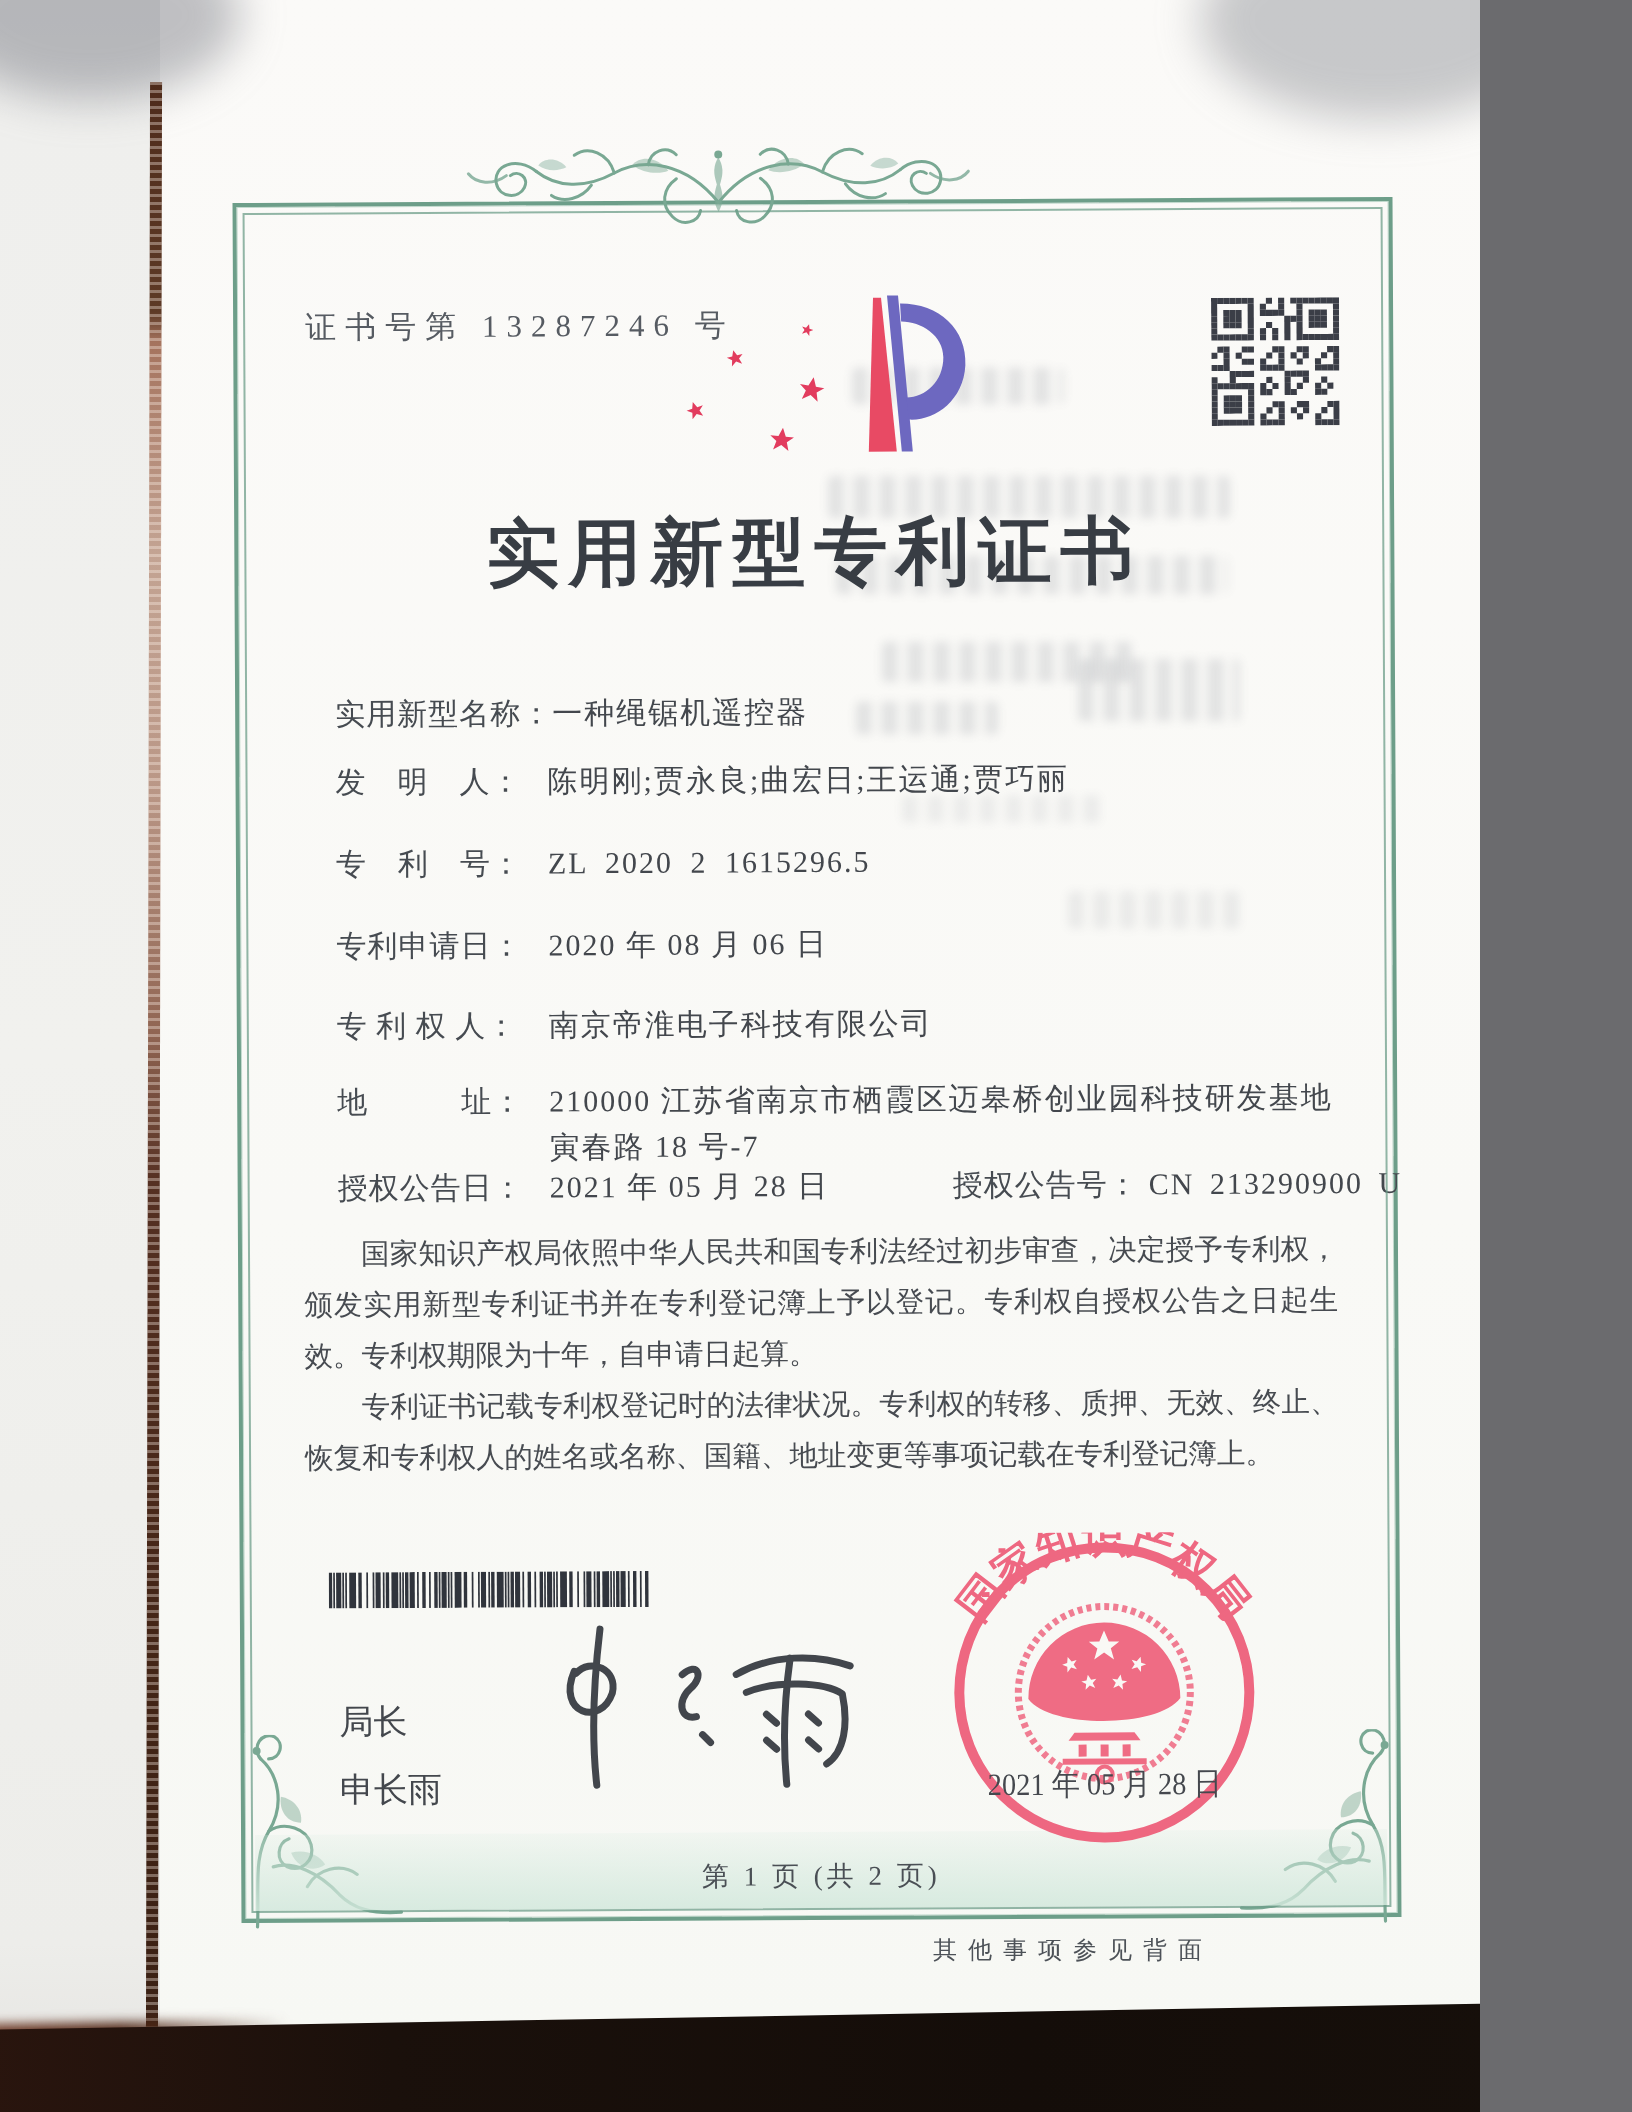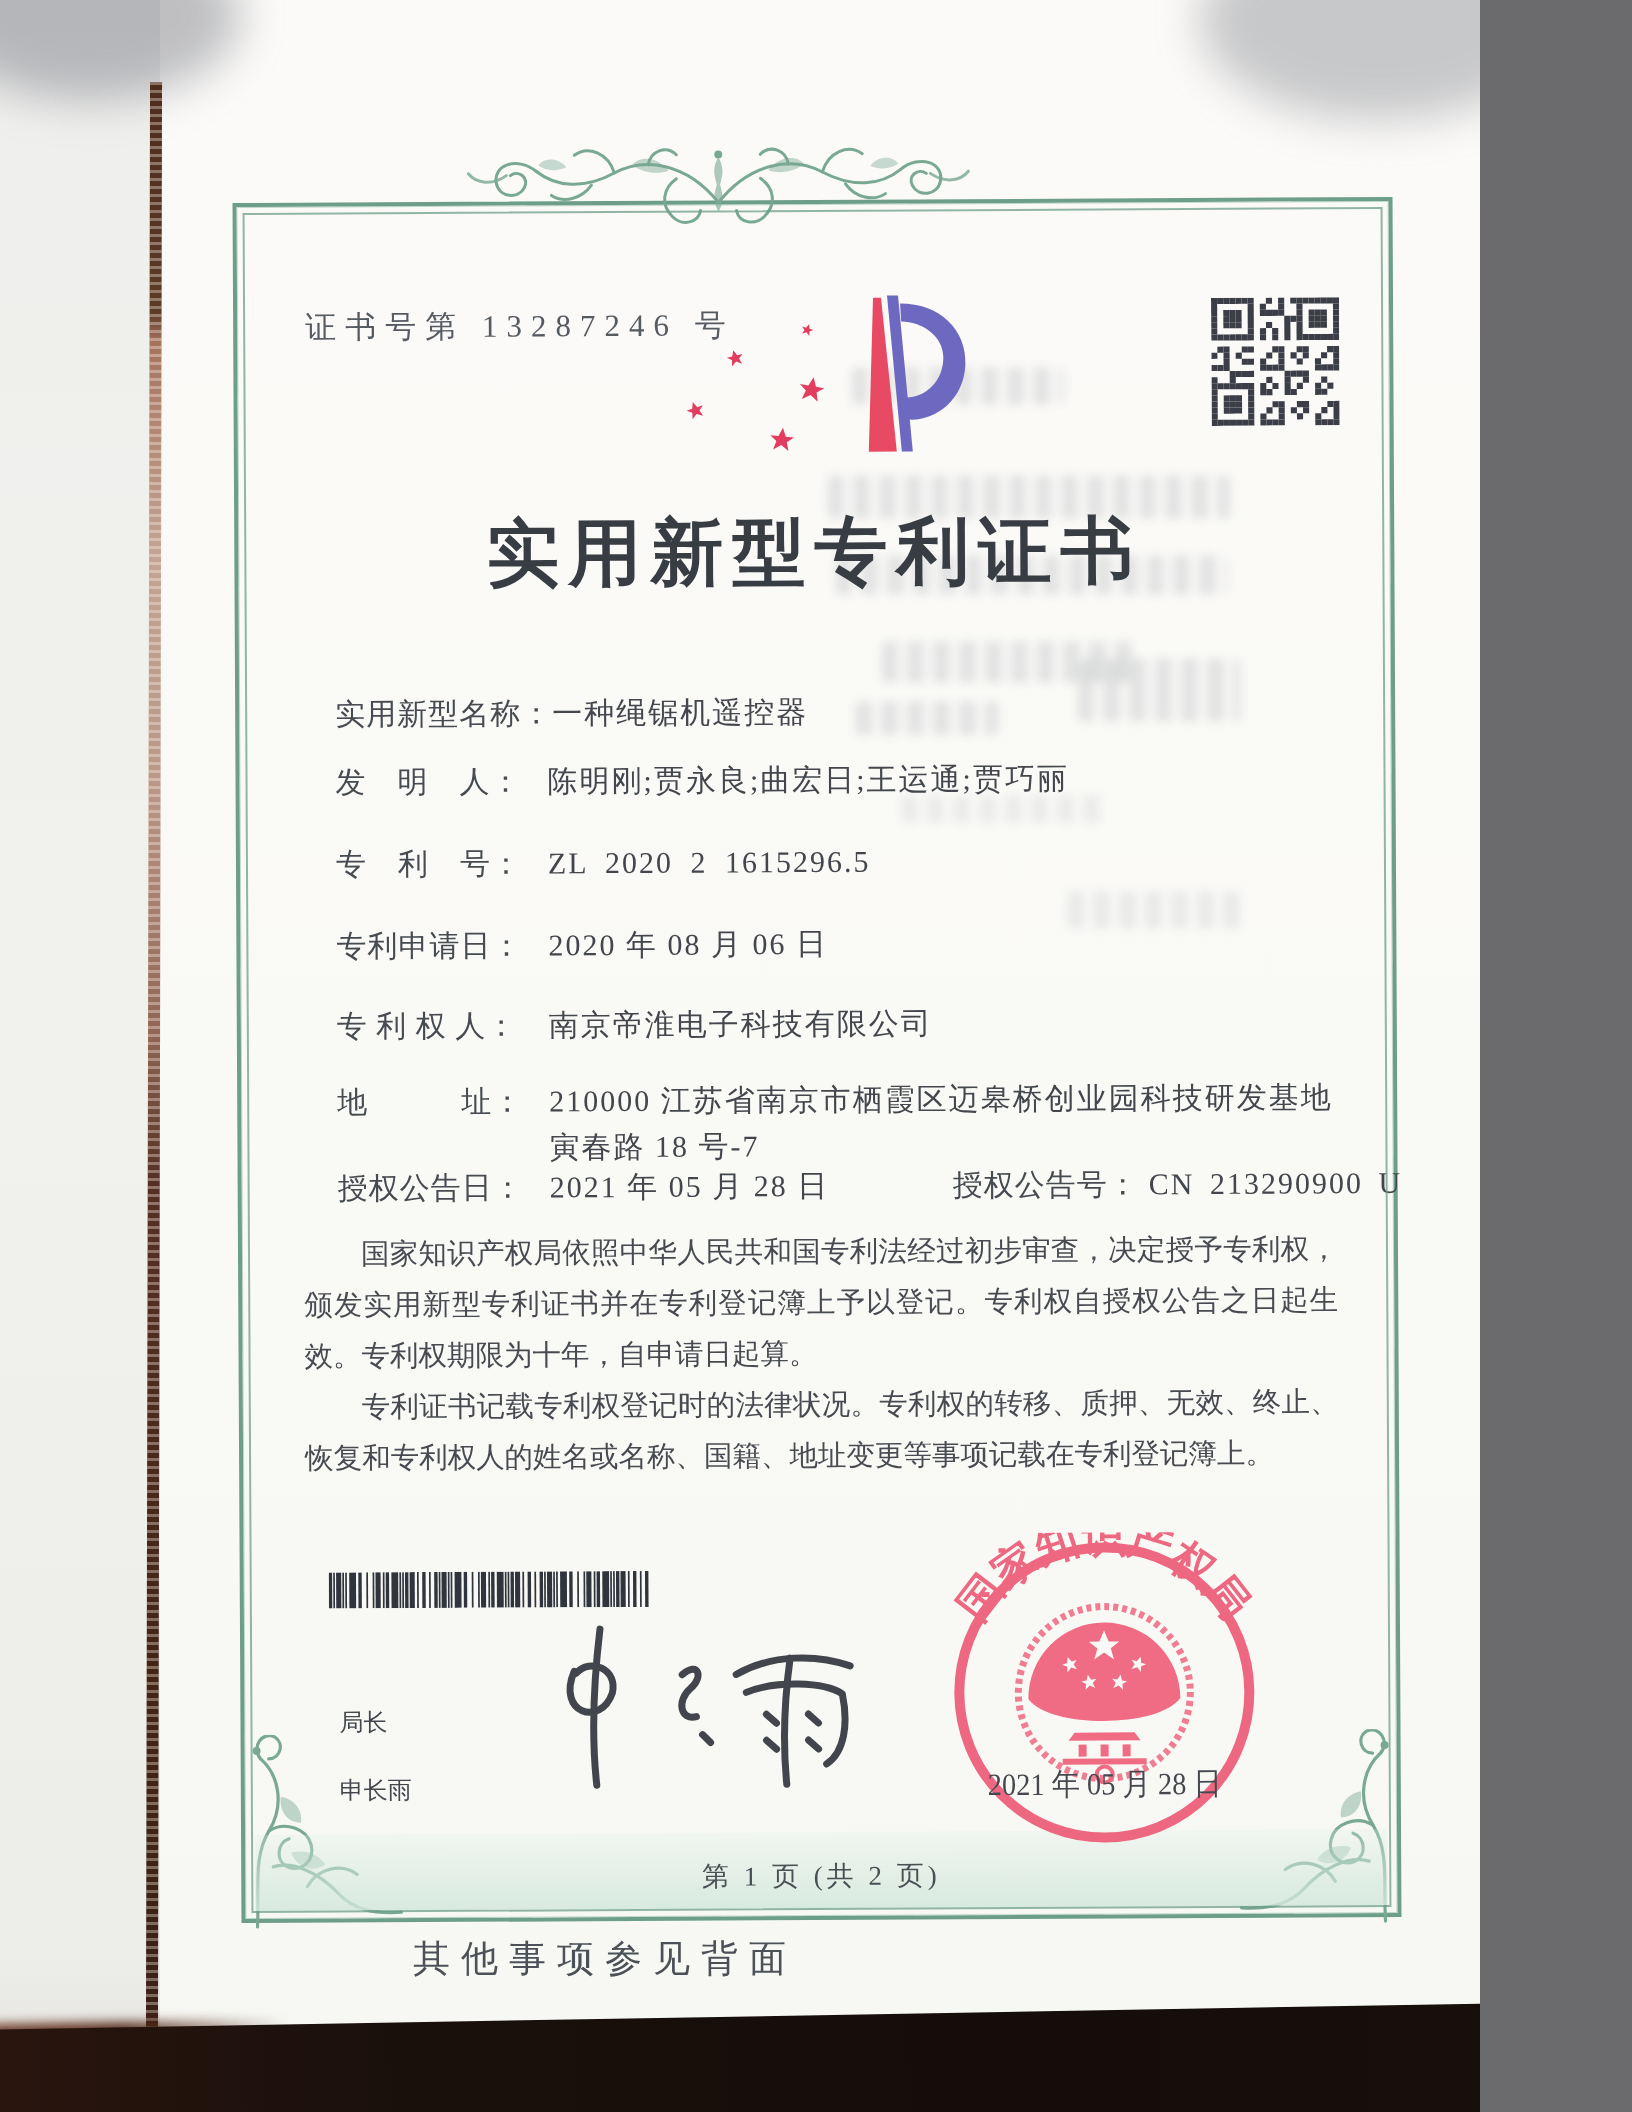--- a/index.html
+++ b/index.html
@@ -47,27 +47,27 @@
   .lbl{display:inline-block;min-width:212px;color:#464b51;}
   .val{color:#43474d;letter-spacing:2px;}
   .addr2{position:absolute;left:308px;top:922px;font-size:30px;letter-spacing:2px;}
   .pair2{position:absolute;left:615px;top:0;}
 
   .body-text{position:absolute;left:62px;top:1022px;width:1034px;font-size:28.5px;line-height:51px;
     text-align:justify;color:#474b51;}
   .body-text p{margin:0;text-indent:2em;}
 
   .barcode{position:absolute;left:85px;top:1366px;width:322px;height:36px;}
-  .signer{position:absolute;left:95px;top:1482px;font-size:24px;color:#43474d;line-height:68px;}
+  .signer{position:absolute;left:95px;top:1482px;font-size:34px;color:#43474d;line-height:68px;}
   .signature{position:absolute;left:300px;top:1408px;width:330px;height:200px;}
   .seal{position:absolute;left:700px;top:1330px;width:320px;height:320px;opacity:.94;}
 
   .page-info{position:absolute;left:0;bottom:22px;width:100%;text-align:center;font-size:27px;
     letter-spacing:4px;color:#4a4f55;}
-  .back-note{position:absolute;left:413px;top:1934px;width:800px;text-align:left;font-size:37px;
+  .back-note{position:absolute;left:413px;top:1934px;width:800px;text-align:right;font-size:24px;
     letter-spacing:11px;color:#4c5157;}
 </style>
 </head>
 <body>
 
 <div class="photo">
 
   <svg width="0" height="0" style="position:absolute" aria-hidden="true">
     <defs>
       <path id="star" d="M0,-10 L2.94,-3.09 L9.51,-3.09 L4.2,1.18 L6.18,8.09 L0,3.82 L-6.18,8.09 L-4.2,1.18 L-9.51,-3.09 L-2.94,-3.09 Z"></path>

